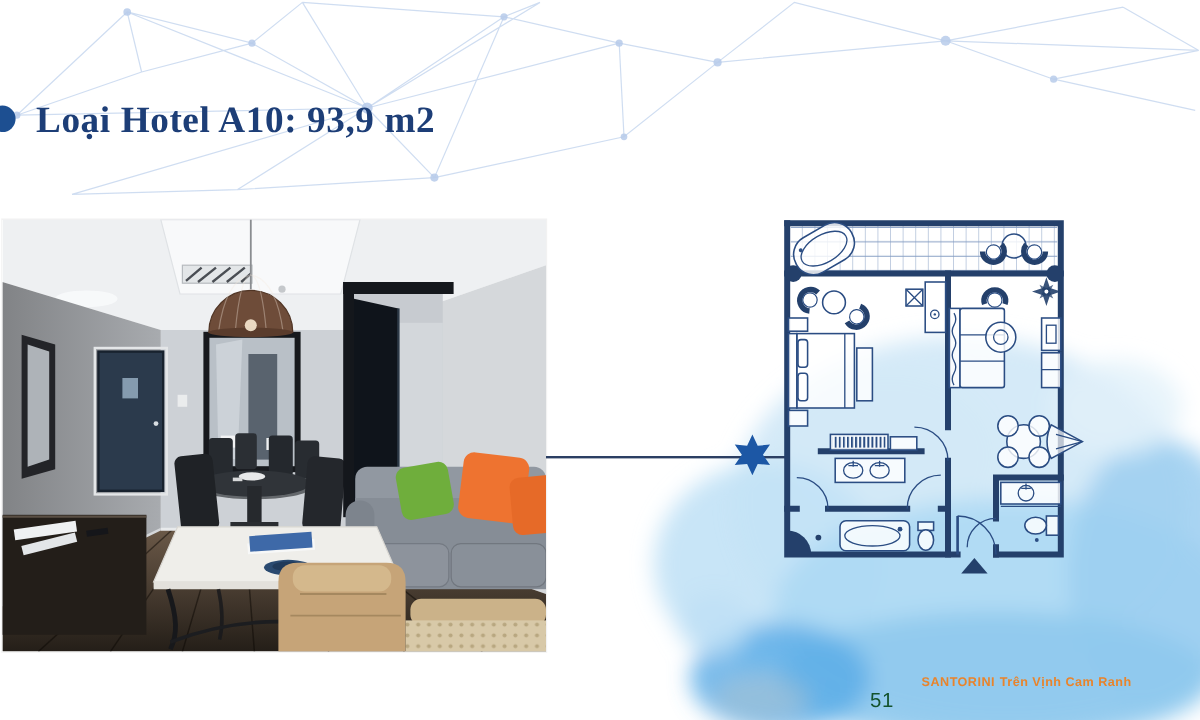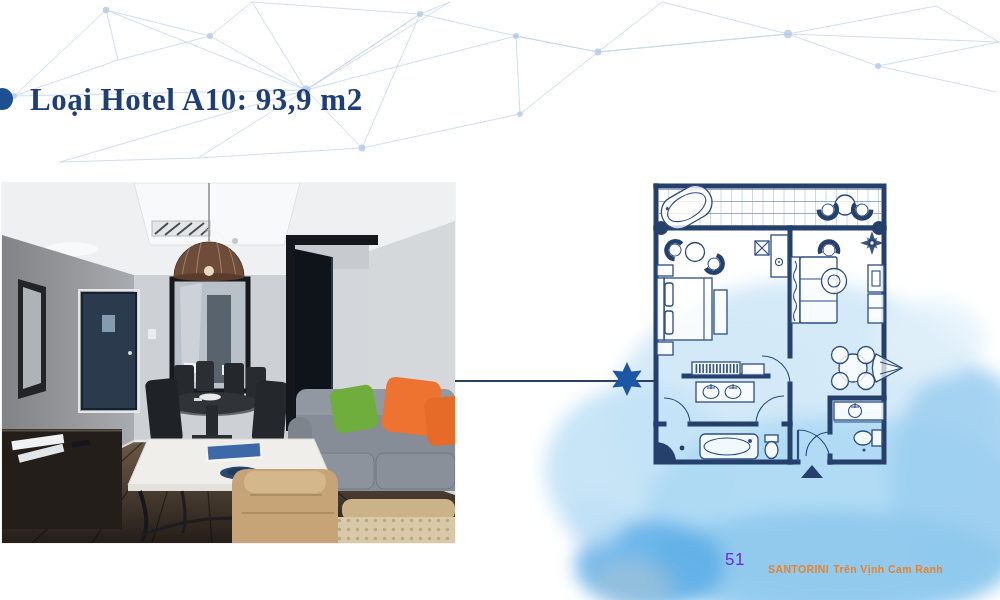--- a/index.html
+++ b/index.html
@@ -15,21 +15,21 @@
   
   .photo{left:2px;top:183px;z-index:2;box-shadow:0 0 0 1px rgba(0,0,0,.05);}
   
   .watercolor{left:500px;top:220px;z-index:1;}
   
   .connector-line{left:455px;top:380px;width:200px;height:1.6px;background:#2b3f63;z-index:2;}
   .star{left:609px;top:361px;z-index:3;}
   
   .plan{left:648px;top:178px;z-index:2;}
   
-  .page-number{left:725px;top:550px;z-index:3;font-size:17px;color:#6d28d9;letter-spacing:.5px;}
+  .page-number{left:725px;top:574px;z-index:3;font-size:17px;color:#14532d;letter-spacing:.5px;}
   .brand{left:768px;top:563px;z-index:3;font-size:10.5px;font-weight:700;color:#e8842c;letter-spacing:.4px;white-space:nowrap;text-align:center;}
   .brand .tag{margin-left:4px;}
   
   .wall{stroke:#24406b;stroke-width:5;fill:none;stroke-linecap:square;}
   .fw{stroke:#2b4d83;stroke-width:1.3;fill:rgba(255,255,255,.82);}
   .fl{stroke:#2b4d83;stroke-width:1.1;fill:none;}
 </style>
 </head>
 <body>
 

